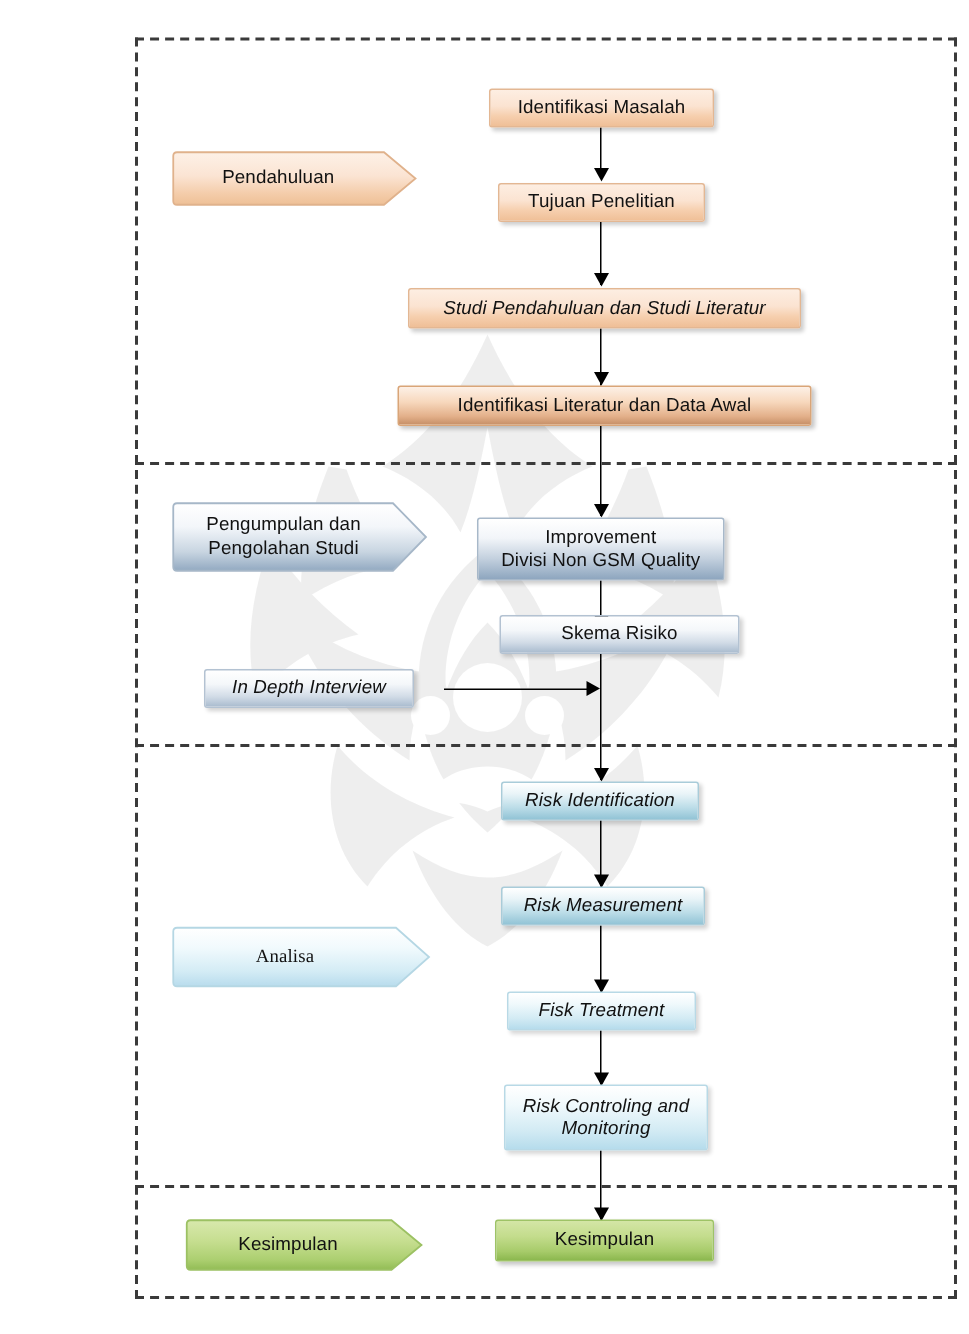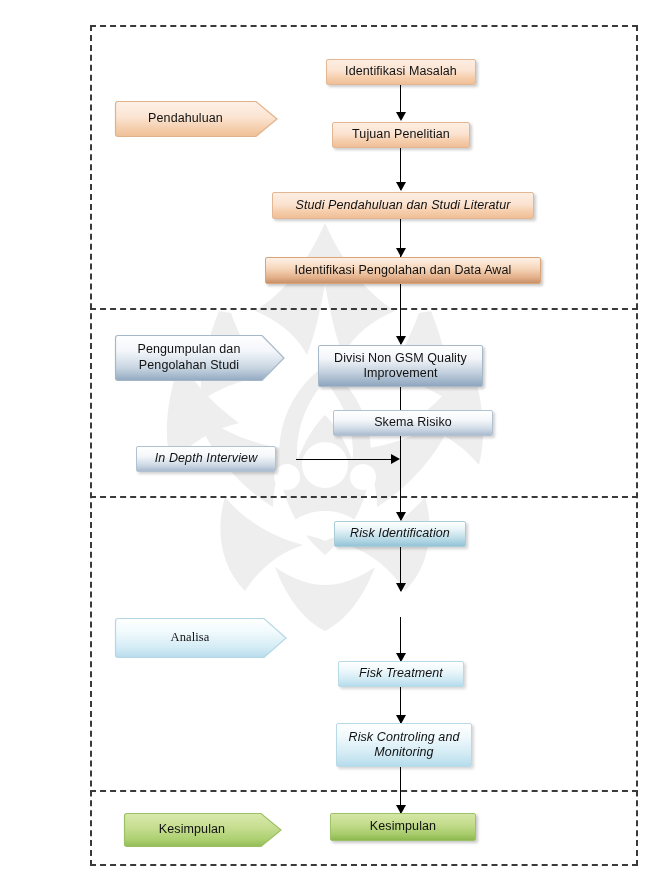--- a/index.html
+++ b/index.html
@@ -243,21 +243,21 @@
   <div class="arrowhead-down" style="left:396px; top:182px;"></div>
 
   <div class="node peach" style="left:272px; top:192px; width:262px; height:27px;font-style:italic;">
     <span class="lbl">Studi Pendahuluan dan Studi Literatur</span>
   </div>
 
   <div class="vline" style="left:400px; top:219px; height:38px;"></div>
   <div class="arrowhead-down" style="left:396px; top:248px;"></div>
 
   <div class="node peach-deep" style="left:265px; top:257px; width:276px; height:27px;">
-    <span class="lbl">Identifikasi Pengolahan dan Data Awal</span>
+    <span class="lbl">Identifikasi Literatur dan Data Awal</span>
   </div>
 
   <div class="vline" style="left:400px; top:284px; height:60px;"></div>
   <div class="arrowhead-down" style="left:396px; top:336px;"></div>
 
   <div class="phase" style="left:114px; top:334px; width:172px; height:48px;">
     <svg width="172" height="48" viewBox="0 0 172 48">
       <defs>
         <linearGradient id="gSteel" x1="0" y1="0" x2="0" y2="1">
           <stop offset="0%" stop-color="#ffffff"></stop>
@@ -268,22 +268,22 @@
       </defs>
       <path d="M1.5 4 Q1.5 1.5 4 1.5 L148 1.5 L170 24 L148 46.5 L4 46.5 Q1.5 46.5 1.5 44 Z" fill="url(#gSteel)" stroke="#a6b7c8" stroke-width="1.2"></path>
     </svg>
     <span class="plabel">
       <span>Pengumpulan dan</span><br>
       <span>Pengolahan Studi</span>
     </span>
   </div>
 
   <div class="node steel" style="left:318px; top:345px; width:165px; height:42px; flex-direction:column;">
+    <span class="lbl">Improvement</span>
     <span class="lbl">Divisi Non GSM Quality</span>
-    <span class="lbl">Improvement</span>
   </div>
 
   <div class="vline" style="left:400px; top:387px; height:30px;"></div>
   <div class="arrowhead-down" style="left:396px; top:410px;"></div>
 
   <div class="node steel-soft" style="left:333px; top:410px; width:160px; height:26px;">
     <span class="lbl">Skema Risiko</span>
   </div>
 
   <div class="node steel-soft italic" style="left:136px; top:446px; width:140px; height:26px;">
@@ -311,20 +311,23 @@
     <span class="plabel">Analisa</span>
   </div>
 
   <div class="node teal italic" style="left:334px; top:521px; width:132px; height:26px;">
     <span class="lbl">Risk Identification</span>
   </div>
 
   <div class="vline" style="left:400px; top:547px; height:44px;"></div>
   <div class="arrowhead-down" style="left:396px; top:583px;"></div>
 
+  <div class="node teal italic" style="left:334px; top:591px; width:136px; height:26px;">
+    <span class="lbl">Risk Measurement</span>
+  </div>
 
   <div class="vline" style="left:400px; top:617px; height:44px;"></div>
   <div class="arrowhead-down" style="left:396px; top:653px;"></div>
 
   <div class="node teal-pale italic" style="left:338px; top:661px; width:126px; height:26px;">
     <span class="lbl">Fisk Treatment</span>
   </div>
 
   <div class="vline" style="left:400px; top:687px; height:36px;"></div>
   <div class="arrowhead-down" style="left:396px; top:715px;"></div>

